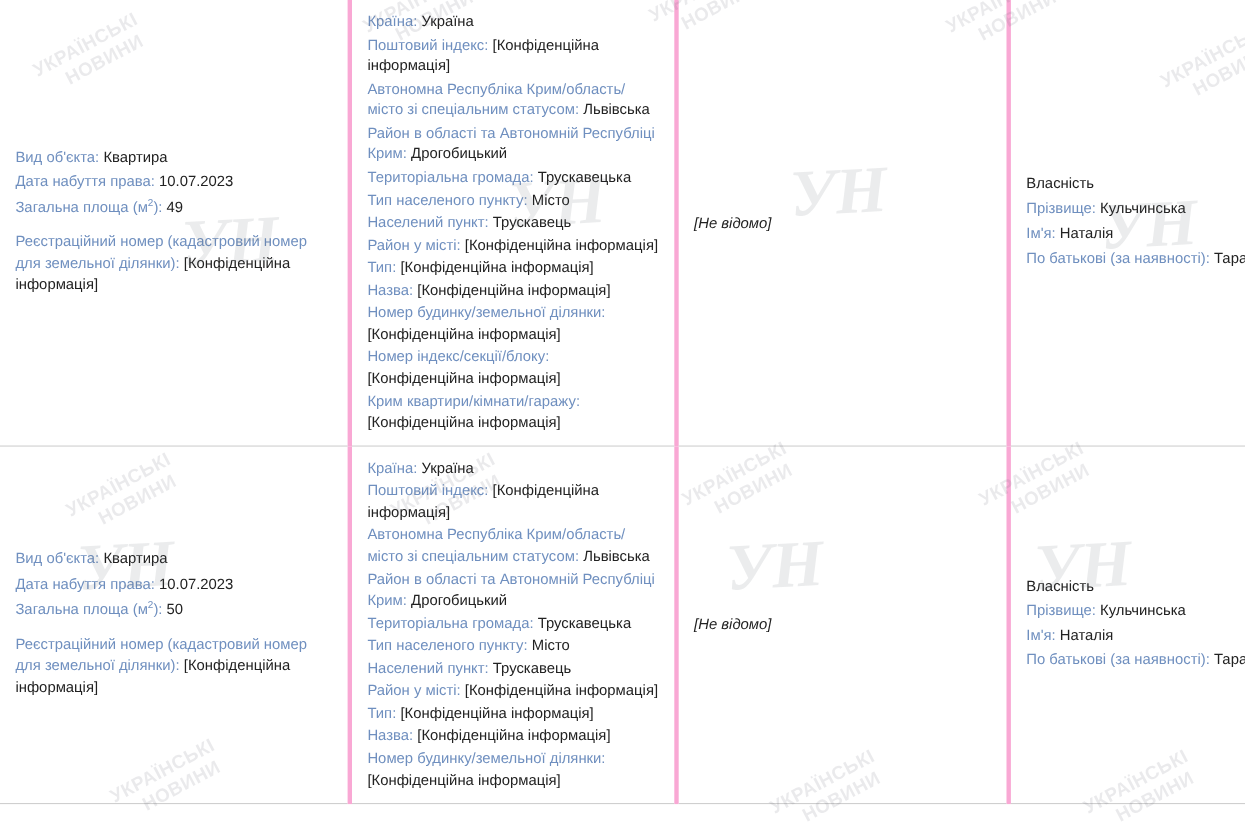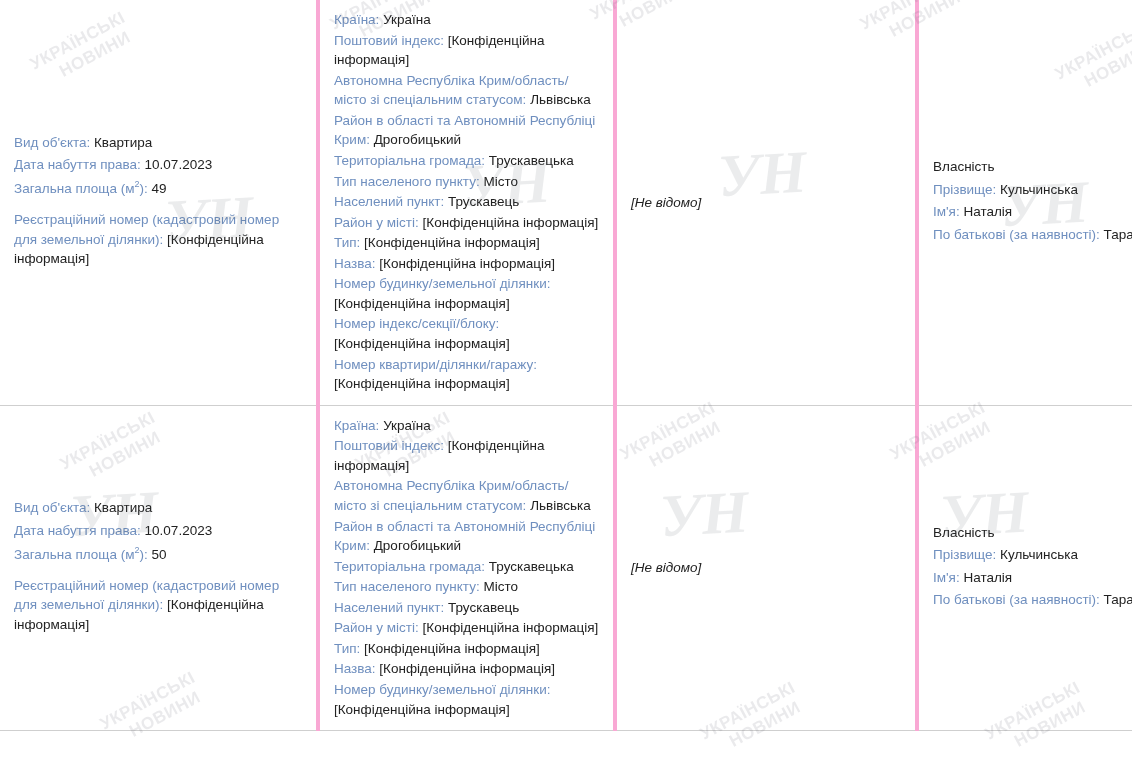--- a/index.html
+++ b/index.html
@@ -212,21 +212,21 @@
         </p>
         <p class="line">
           <span class="lbl">Номер будинку/земельної ділянки:</span>
           <span class="val">[Конфіденційна інформація]</span>
         </p>
         <p class="line">
           <span class="lbl">Номер індекс/секції/блоку:</span>
           <span class="val">[Конфіденційна інформація]</span>
         </p>
         <p class="line">
-          <span class="lbl">Номер квартири/ділянки/гаражу:</span>
+          <span class="lbl">Крим квартири/кімнати/гаражу:</span>
           <span class="val">[Конфіденційна інформація]</span>
         </p>
       </td>
 
       <td class="col-unknown">
         <span class="unknown">[Не відомо]</span>
       </td>
 
       <td class="col-owner">
         <p class="line owner-type">

